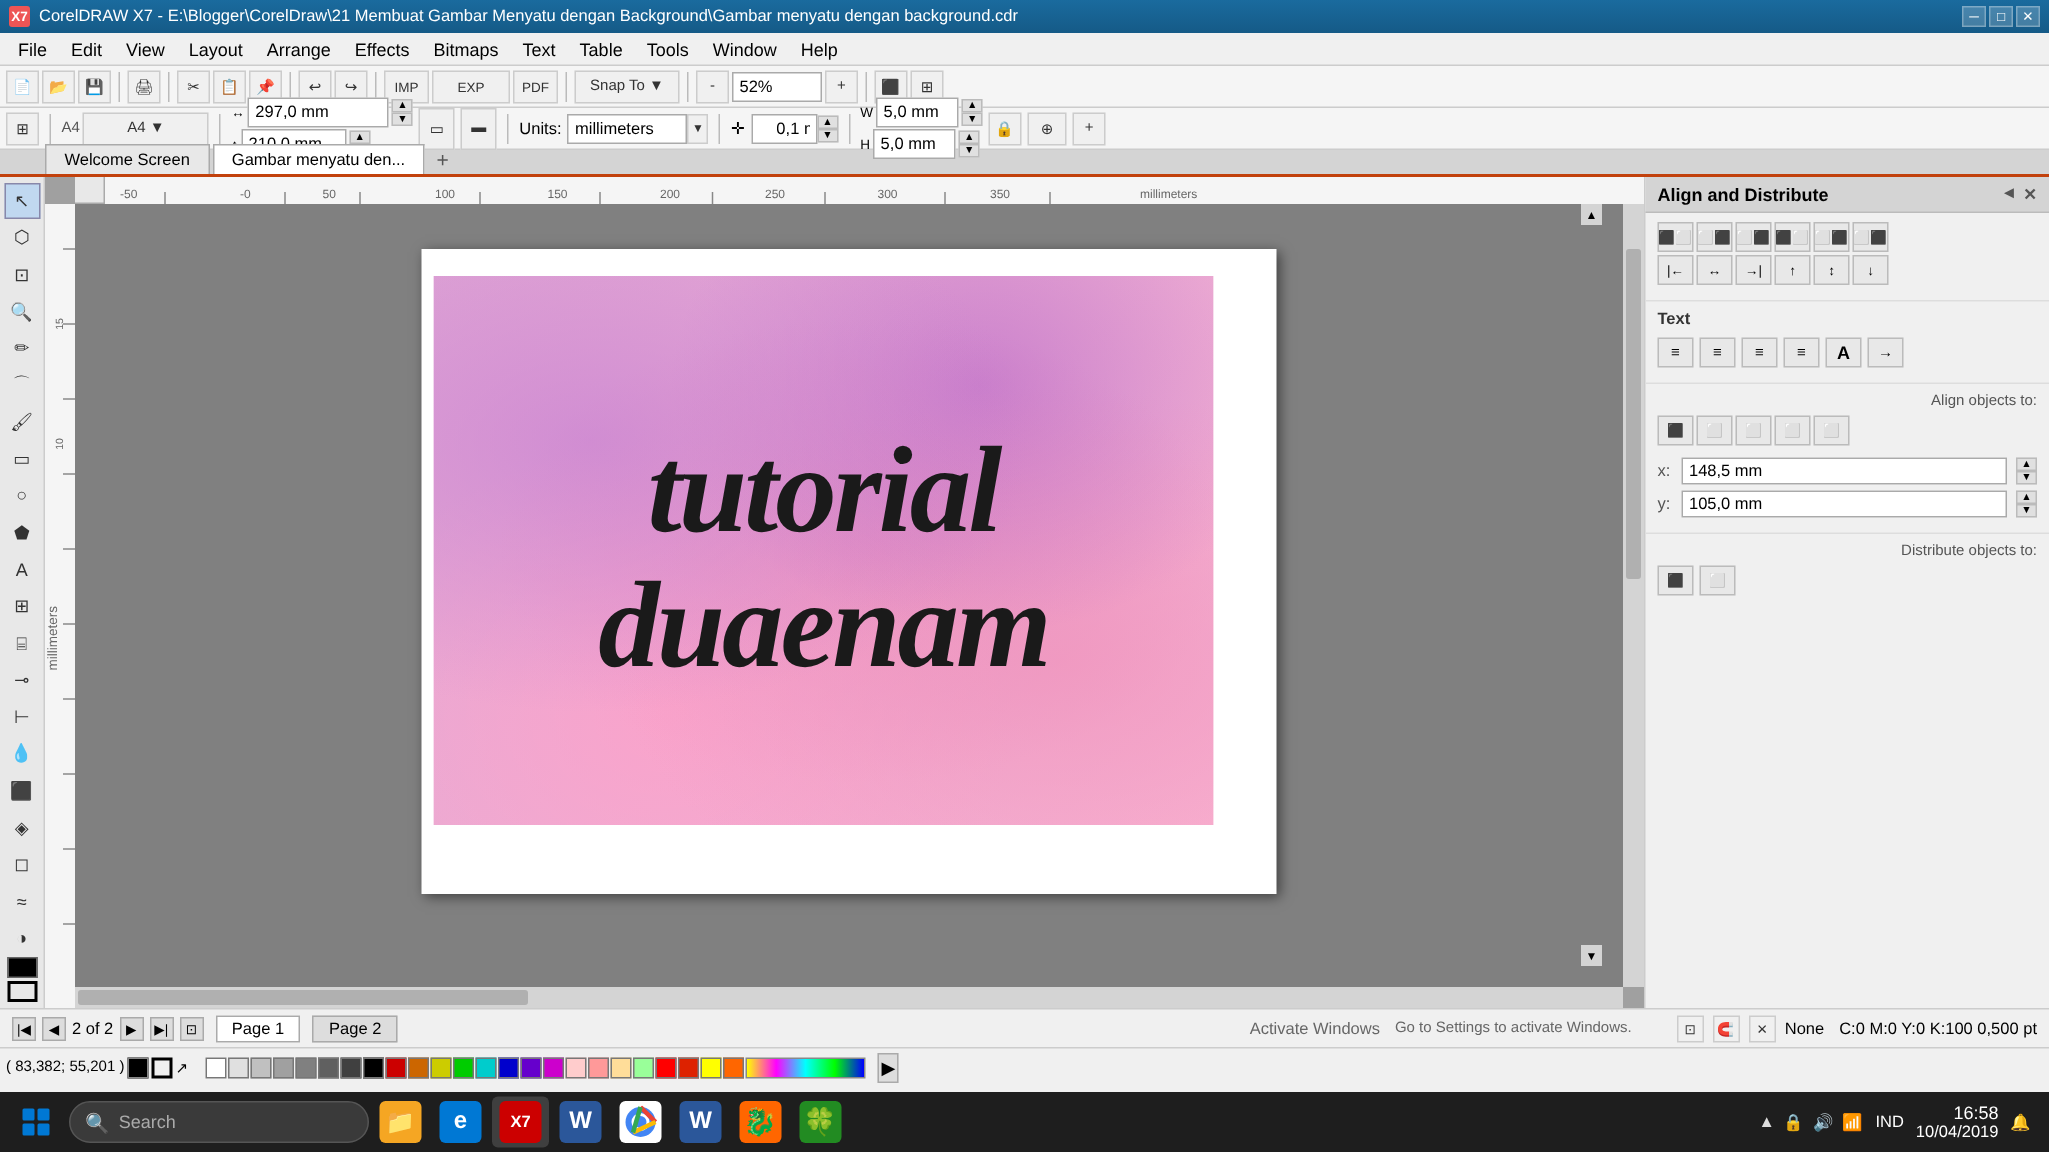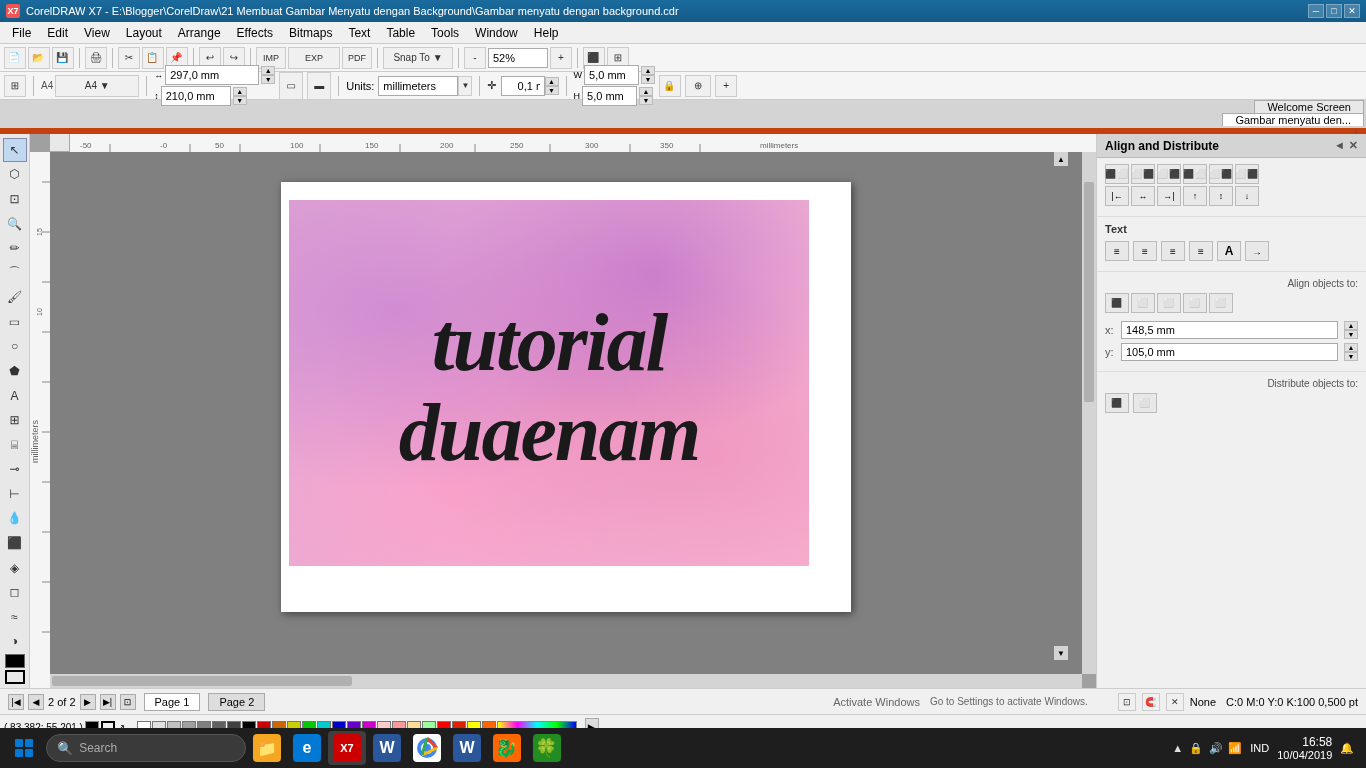--- a/index.html
+++ b/index.html
@@ -65,27 +65,26 @@
       background: #f5f5f5;
       border-bottom: 1px solid #ccc;
       display: flex;
       align-items: center;
       padding: 0 4px;
       gap: 4px;
     }
 
     
     #tab-bar {
-      height: 34px;
+      height: 18px;
       background: #d4d4d4;
-      border-bottom: 6px solid #c2410c;
+      border-bottom: 2px solid #c2410c;
       display: flex;
       align-items: flex-end;
       padding-left: 30px;
-      flex-direction: column;
     }
     .tab {
       height: 20px;
       padding: 0 12px;
       background: #e8e8e8;
       border: 1px solid #aaa;
       border-bottom: none;
       cursor: pointer;
       font-size: 11px;
       display: flex; align-items: center;

